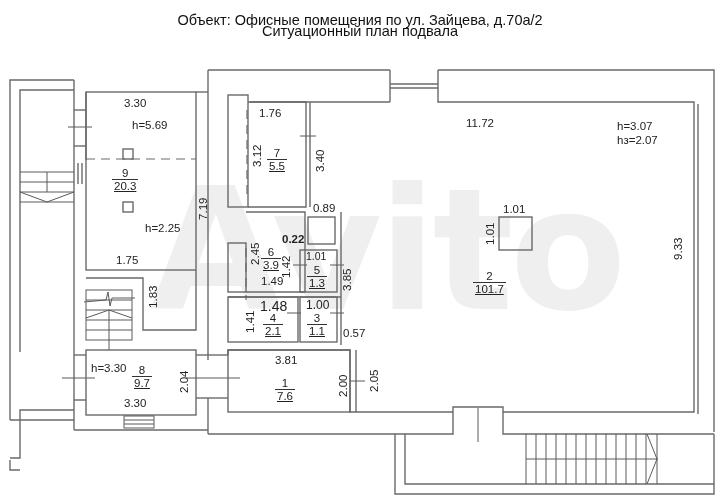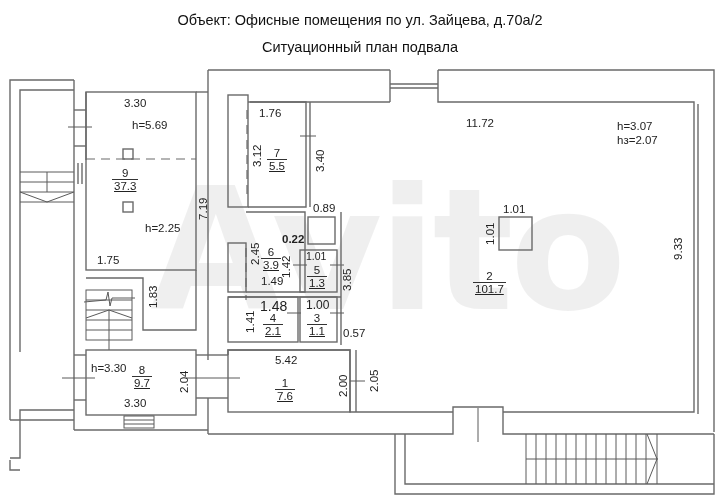--- a/index.html
+++ b/index.html
@@ -1,19 +1,19 @@
 <!DOCTYPE html>
 <html><head>
 <meta charset="utf-8">
 <style>
   html, body { margin: 0; padding: 0; background: #ffffff; }
   body { width: 720px; height: 502px; position: relative; overflow: hidden; font-family: "Liberation Sans", sans-serif; color: #1a1a1a; }
   .title { position: absolute; left: 0; width: 720px; text-align: center; font-size: 14.5px; color: #111; }
   #t1 { top: 12px; }
-  #t2 { top: 23px; margin-top: 16px; }
+  #t2 { top: 23px; }
   svg.plan { position: absolute; left: 0; top: 0; }
   .w { stroke: #6a6a6a; stroke-width: 1.4; fill: none; }
   .wd { stroke: #6a6a6a; stroke-width: 1.2; fill: none; stroke-dasharray: 9 6; }
   .tk { stroke: #5a5a5a; stroke-width: 1; fill: none; }
   .lbl { position: absolute; font-size: 11.5px; color: #222; white-space: nowrap; line-height: 1; }
   .rot { transform-origin: center center; transform: rotate(-90deg); }
   .frac { position: absolute; text-align: center; font-size: 11.5px; line-height: 1.05; color: #222; }
   .frac .num { display: block; border-bottom: 1px solid #333; padding: 0 2px; }
   .frac .den { display: block; padding: 0 2px; text-decoration: underline; }
   .wm { position: absolute; left: 150px; top: 150px; width: 420px; height: 200px; pointer-events: none; opacity: 0.06; font-family: "DejaVu Sans", sans-serif; font-size: 170px; font-weight: bold; color: #000; letter-spacing: -4px; line-height: 200px; }
@@ -153,21 +153,21 @@
     <rect class="w" x="228" y="350" width="122" height="62"></rect>
     <line class="w" x1="356" y1="350" x2="356" y2="412"></line>
     <line class="tk" x1="350" y1="381" x2="365" y2="381"></line>
   </g>
 
   <rect class="w" x="499" y="217" width="33" height="33"></rect>
 </svg>
 
 <div class="frac" style="left:112px;top:167px;">
   <span class="num">9</span>
-  <span class="den">37.3</span>
+  <span class="den">20.3</span>
 </div>
 <div class="frac" style="left:132px;top:364px;">
   <span class="num">8</span>
   <span class="den">9.7</span>
 </div>
 <div class="frac" style="left:267px;top:147px;">
   <span class="num">7</span>
   <span class="den">5.5</span>
 </div>
 <div class="frac" style="left:261px;top:246px;">
@@ -195,31 +195,31 @@
   <span class="den">101.7</span>
 </div>
 
 <div class="lbl" style="left:132px;top:120px;">h=5.69</div>
 <div class="lbl" style="left:145px;top:223px;">h=2.25</div>
 <div class="lbl" style="left:91px;top:363px;">h=3.30</div>
 <div class="lbl" style="left:617px;top:121px;">h=3.07</div>
 <div class="lbl" style="left:617px;top:135px;">hз=2.07</div>
 
 <div class="lbl" style="left:124px;top:98px;">3.30</div>
-<div class="lbl" style="left:97px;top:255px;">1.75</div>
+<div class="lbl" style="left:116px;top:255px;">1.75</div>
 <div class="lbl" style="left:124px;top:398px;">3.30</div>
 <div class="lbl" style="left:259px;top:108px;">1.76</div>
 <div class="lbl" style="left:313px;top:203px;">0.89</div>
 <div class="lbl" style="left:282px;top:234px;font-weight:bold;">0.22</div>
 <div class="lbl" style="left:261px;top:276px;">1.49</div>
 <div class="lbl" style="left:306px;top:251px;font-size:10.5px;">1.01</div>
 <div class="lbl" style="left:260px;top:299px;font-size:14px;">1.48</div>
 <div class="lbl" style="left:306px;top:299px;font-size:12px;">1.00</div>
 <div class="lbl" style="left:343px;top:328px;">0.57</div>
-<div class="lbl" style="left:275px;top:355px;">5.42</div>
+<div class="lbl" style="left:275px;top:355px;">3.81</div>
 <div class="lbl" style="left:446px;top:118px;margin-left:20px;">11.72</div>
 <div class="lbl" style="left:503px;top:204px;">1.01</div>
 
 <div class="lbl rot" style="left:193px;top:203px;">7.19</div>
 <div class="lbl rot" style="left:143px;top:291px;">1.83</div>
 <div class="lbl rot" style="left:174px;top:376px;">2.04</div>
 <div class="lbl rot" style="left:247px;top:150px;">3.12</div>
 <div class="lbl rot" style="left:310px;top:155px;">3.40</div>
 <div class="lbl rot" style="left:245px;top:248px;">2.45</div>
 <div class="lbl rot" style="left:276px;top:261px;">1.42</div>

